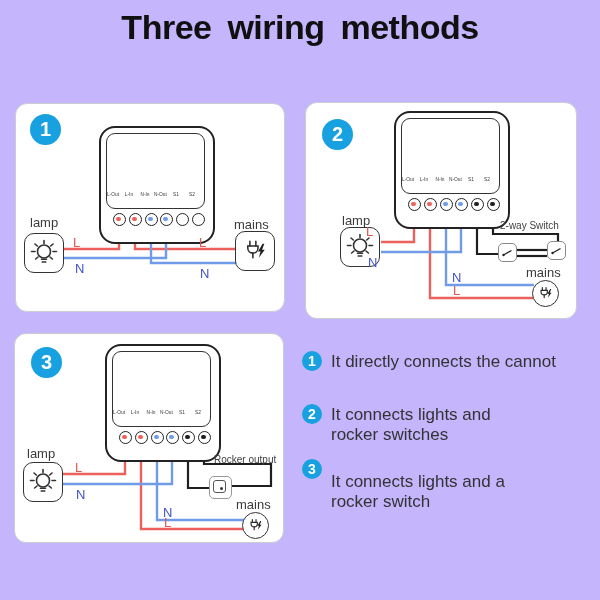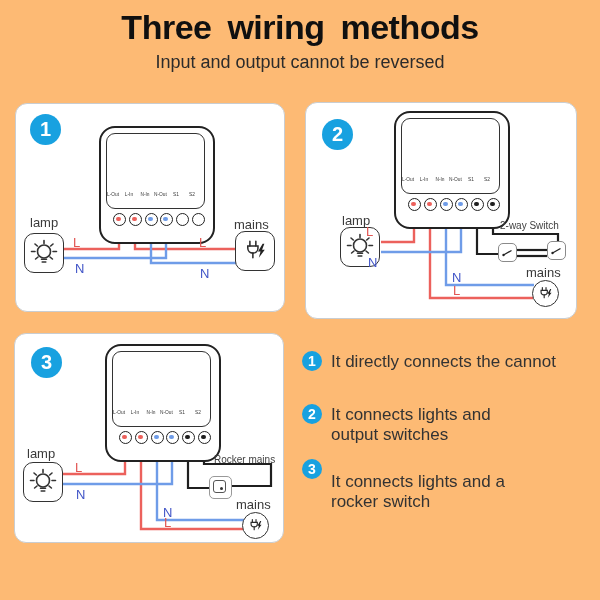--- a/index.html
+++ b/index.html
@@ -1,21 +1,21 @@
 <!DOCTYPE html>
 <html style="--accent-blue: #18a1e0; --wire-red: #ec615c; --wire-blue: #6f9ce8; --wire-black: #1f1f1f; --label-red: #e25653; --label-blue: #4054c7; --panel-border: #c9cdd1; --device-border: #222222; --text-dark: #333333;"><head>
 <meta charset="utf-8">
 <style>
   :root{
     --accent-blue:#18a1e0; --wire-red:#ec615c; --wire-blue:#6f9ce8; --wire-black:#1f1f1f;
     --label-red:#e25653; --label-blue:#4054c7; --panel-border:#c9cdd1; --device-border:#222;
     --text-dark:#333;
   }
   html,body{margin:0;padding:0;background:#fff;}
-  .stage{position:relative;width:600px;height:600px;background:#fdba74;overflow:hidden;
+  .stage{position:relative;width:600px;height:600px;background:#c4b5fd;overflow:hidden;
          font-family:"Liberation Sans",sans-serif;color:var(--text-dark);}
   .title{position:absolute;top:8px;left:0;width:100%;text-align:center;font-size:34px;
          font-weight:700;letter-spacing:-.5px;word-spacing:7px;color:#101010;}
   .subtitle{position:absolute;top:52px;left:0;width:100%;text-align:center;font-size:18px;color:#2b2b2b;}
 
   .panel{position:absolute;background:#fff;border:1.6px solid var(--panel-border);border-radius:12px;box-sizing:border-box;}
   .p1{left:15px;top:103px;width:270px;height:209px;}
   .p2{left:305px;top:102px;width:272px;height:217px;}
   .p3{left:14px;top:333px;width:270px;height:210px;}
 
@@ -68,21 +68,20 @@
   .legend-badge{position:absolute;width:20px;height:20px;border-radius:50%;background:var(--accent-blue);
                 color:#fff;font-weight:700;font-size:14px;display:flex;align-items:center;justify-content:center;}
   .legend-text{position:absolute;font-size:17px;color:#333;line-height:20px;}
 </style>
 </head>
 <body>
 
 <div class="stage">
 
   <div class="title">Three wiring methods</div>
-  <div class="subtitle">Input and output cannot be reversed</div>
 
   <div class="panel p1">
     <div class="badge" style="left:14px;top:10px">1</div>
 
     <svg class="wires" width="270" height="209">
       <polyline class="w w-red" points="103,120 103,145 48,145"></polyline>
       <polyline class="w w-red" points="119,120 119,145 220,145"></polyline>
       <polyline class="w w-blue" points="135,120 135,159 220,159"></polyline>
       <polyline class="w w-blue" points="150,120 150,154 48,154"></polyline>
     </svg>
@@ -285,21 +284,21 @@
     <div class="sqicon" style="left:8px;top:128px">
       <svg width="34" height="34" viewBox="0 0 34 34">
         <g stroke="#333" stroke-width="1.6" fill="none" stroke-linecap="round">
           <circle cx="17" cy="15.5" r="6.5"></circle>
           <path d="M14.5,23.2 h5 M15.2,26 h3.6"></path>
           <path d="M17,4.5 V7.5 M8,8 L10.3,10 M26,8 L23.7,10 M4.5,15.5 H8 M29.5,15.5 H26 M8.6,23 L11,21 M25.4,23 L23,21"></path>
         </g>
       </svg>
     </div>
 
-    <div class="small-cap" style="left:199px;top:120px">Rocker mains</div>
+    <div class="small-cap" style="left:199px;top:120px">Rocker output</div>
     <div class="rocker" style="left:194px;top:142px">
       <div class="inner"></div>
       <div class="rdot"></div>
     </div>
 
     <div class="side-label" style="left:221px;top:163px">mains</div>
     <div class="circicon" style="left:227px;top:178px">
       <svg width="21" height="21" viewBox="0 0 40 40">
         <g stroke="#2a2a2a" stroke-width="2.2" fill="none" stroke-linecap="round">
           <path d="M14,8.5 V14 M21,8.5 V14"></path>
@@ -315,20 +314,20 @@
     <div class="wlabel n" style="left:148px;top:171px">N</div>
     <div class="wlabel l" style="left:149px;top:181px">L</div>
   </div>
 
   <div class="legend-item">
     <div class="legend-badge" style="left:302px;top:351px">1</div>
     <div class="legend-text" style="left:331px;top:352px;width:250px">It directly connects the cannot</div>
   </div>
   <div class="legend-item">
     <div class="legend-badge" style="left:302px;top:404px">2</div>
-    <div class="legend-text" style="left:331px;top:405px;width:200px">It connects lights and output switches</div>
+    <div class="legend-text" style="left:331px;top:405px;width:200px">It connects lights and rocker switches</div>
   </div>
   <div class="legend-item">
     <div class="legend-badge" style="left:302px;top:459px">3</div>
     <div class="legend-text" style="left:331px;top:472px;width:210px">It connects lights and a rocker switch</div>
   </div>
 
 </div>
 
 </body></html>

